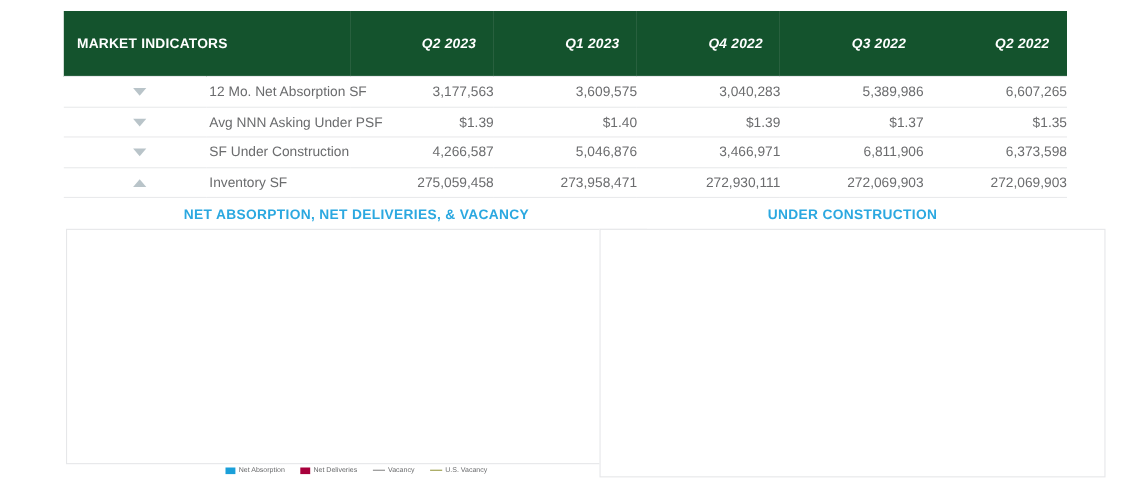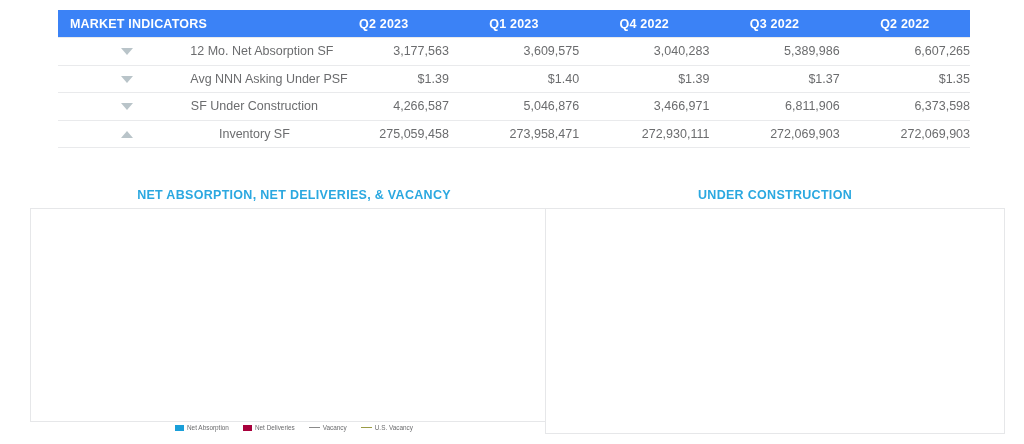--- a/index.html
+++ b/index.html
@@ -12,56 +12,56 @@
   }
   .page{position:relative;width:1024px;height:444px;}
 
   
   .indicators{
     position:absolute;left:58px;top:10px;width:912px;
     border-collapse:collapse;
     table-layout:fixed;
   }
   .indicators th{
-    background:#3b82f6;
+    background:#14532d;
     color:#ffffff;
     font-size:12.5px;
     font-weight:bold;
     letter-spacing:.2px;
     height:27px;
-    padding:0;
+    padding:16px;
     vertical-align:middle;
   }
   .indicators th.lbl{ text-align:left; padding-left:12px; }
-  .indicators th.num{ text-align:center; }
+  .indicators th.num{ text-align:right;font-style:italic; }
   .indicators td{
     font-size:12.5px;
     height:26.6px;
     padding:0;
     border-bottom:1px solid #e9eaec;
     color:#6b6c6e;
     vertical-align:middle;
     white-space:nowrap;
   }
   .indicators tr:first-child td{border-top:1px solid #e9eaec;}
   td.arrowcell{width:26px;text-align:center;padding-left:8px;}
-  td.lbl{text-align:center;padding-left:2px;}
+  td.lbl{text-align:left;padding-left:2px;}
   td.num{text-align:right;}
   .tri{display:inline-block;width:0;height:0;
        border-left:6px solid transparent;border-right:6px solid transparent;}
   .tri.down{border-top:7px solid #b9c4c9;}
   .tri.up{border-bottom:7px solid #b9c4c9;}
 
   
   .chart-title{
     color:#2BA8E0;font-size:12.5px;font-weight:bold;
     text-align:center;letter-spacing:.3px;
   }
   .panel{position:absolute;}
-  #leftPanel{left:30px;top:188px;width:528px;height:252px;}
+  #leftPanel{left:60px;top:188px;width:528px;height:252px;}
   #rightPanel{left:532px;top:188px;width:460px;height:248px;margin-left:13px;}
 
   .plotbox{position:relative;width:100%;}
   .frame{
     position:absolute;left:0;top:0;right:0;bottom:0;
     border:1px solid #e6e7e9;
     background:#ffffff;
     box-sizing:border-box;
   }
   svg{display:block;}

